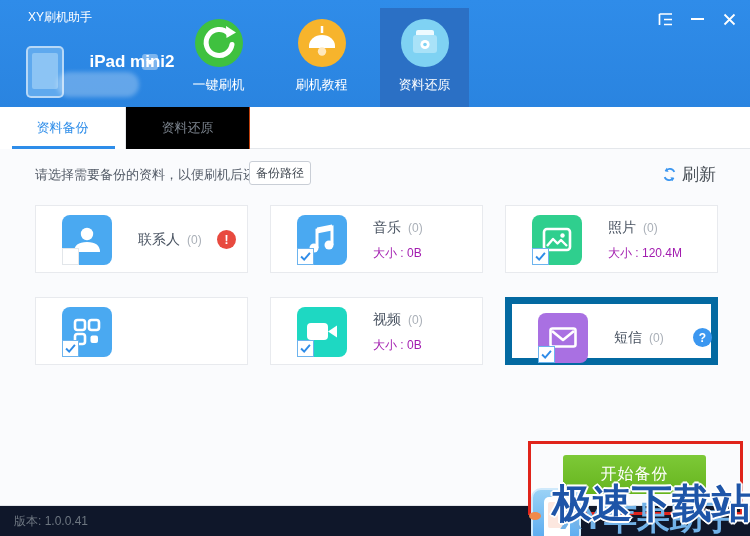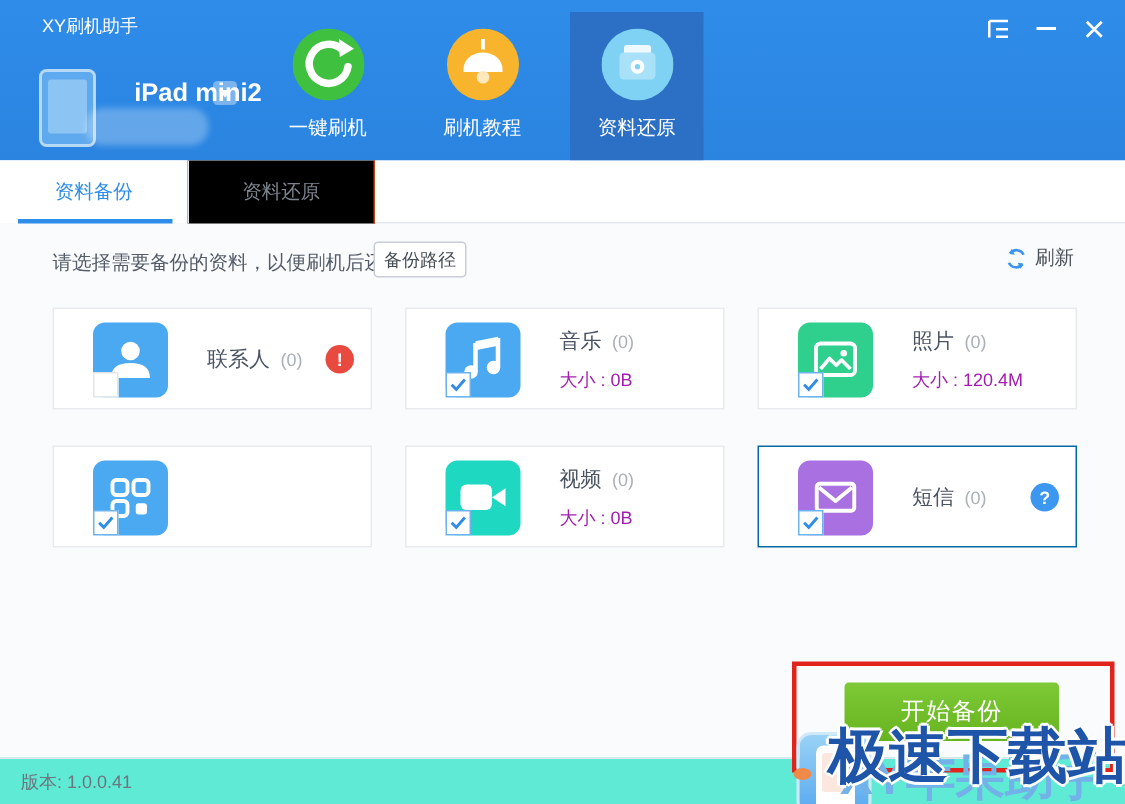--- a/index.html
+++ b/index.html
@@ -32,41 +32,41 @@
   .tabbar { position:absolute; left:0; top:107px; width:750px; height:42px; background:#fff; border-bottom:1px solid #e4e7eb; display:flex; }
   .tab { width:125px; height:42px; display:flex; align-items:center; justify-content:center; font-size:13px; cursor:pointer; position:relative; }
   .tab.active { background:#fff; color:#2e8de9; }
   .tab.active::after { content:""; position:absolute; left:12px; right:10px; bottom:0; height:3px; background:#2e8de9; }
   .tab.inactive { background:#000000; color:#7c848e; border-left:1px solid #e4e7eb; border-right:1px solid #c2410c; }
 
   
   .instruction { position:absolute; left:35px; top:166px; font-size:13px; color:#545c68; }
   .path-btn { position:absolute; left:249px; top:161px; width:62px; height:24px; background:#fff; border:1px solid #c9ced6; border-radius:3px; font-size:12px; color:#454c55; display:flex; align-items:center; justify-content:center; cursor:pointer; }
   .refresh { position:absolute; right:34px; top:163px; display:flex; align-items:center; gap:5px; cursor:pointer; }
-  .refresh-label { font-size:13px; color:#4a5158; }
+  .refresh-label { font-size:17px; color:#4a5158; }
 
   
   .grid { position:absolute; left:35px; top:205px; display:grid; grid-template-columns:repeat(3,213px); grid-auto-rows:68px; column-gap:22px; row-gap:24px; }
   .card { position:relative; background:#fff; border:1px solid #e8eaee; cursor:pointer; }
-  .card.highlighted { border:1px solid #0369a1; }
+  .card.highlighted { border:7px solid #0369a1; }
   .tile { position:absolute; left:26px; top:9px; width:50px; height:50px; border-radius:8px; }
   .checkbox { position:absolute; left:26px; top:42px; width:17px; height:17px; background:#fff; display:flex; align-items:center; justify-content:center; cursor:pointer; }
   .checkbox.checked { border:1px solid #6db4ee; }
   .checkbox.unchecked { border:1px solid #e2e6ea; }
   .card-text { position:absolute; left:102px; top:0; height:68px; display:flex; flex-direction:column; justify-content:center; gap:8px; }
   .card-line1 { display:flex; align-items:baseline; gap:7px; }
   .card-label { font-size:14px; color:#4a5462; }
   .card-count { font-size:12px; color:#aab0b8; }
   .card-size { font-size:12px; color:#a21caf; }
   .badge { position:absolute; left:181px; top:24px; width:19px; height:19px; border-radius:50%; color:#fff; font-size:12px; font-weight:bold; display:flex; align-items:center; justify-content:center; }
   .badge-alert { background:#e84a3f; }
   .badge-help { background:#3b97f0; cursor:pointer; }
 
   
-  .statusbar { position:absolute; left:0; top:505px; width:750px; height:31px; background:#5eead4; border-top:1px solid #e3e6ea; display:flex; align-items:center; padding-left:14px; }
+  .statusbar { position:absolute; left:0; top:505px; width:750px; height:31px; background:#0f172a; border-top:1px solid #e3e6ea; display:flex; align-items:center; padding-left:14px; }
   .version { font-size:12px; color:#6d7680; }
   .start-btn { position:absolute; left:563px; top:455px; width:143px; height:39px; background:linear-gradient(#7dc937,#66b41e); border:none; border-radius:3px; color:#fff; font-size:16px; letter-spacing:1px; cursor:pointer; z-index:3; font-family:inherit; }
   .annotation-rect { position:absolute; left:528px; top:441px; width:215px; height:74px; border:3px solid #e0241b; z-index:5; pointer-events:none; }
 
   
   .wm { pointer-events:none; }
   .wm-behind { position:absolute; left:560px; top:496px; font-size:33px; font-weight:bold; color:#72b2e8; z-index:6; white-space:nowrap; }
   .wm-main { position:absolute; left:552px; top:476px; font-size:40px; font-weight:bold; color:#1e55a8; z-index:7; white-space:nowrap;
     text-shadow:-2px 0 #fff,2px 0 #fff,0 -2px #fff,0 2px #fff,-1px -1px #fff,1px -1px #fff,-1px 1px #fff,1px 1px #fff; }
   .wm-icon { position:absolute; left:531px; top:488px; width:50px; height:56px; border-radius:10px; background:linear-gradient(#9ad2f6,#57a9ef); border:2px solid #cfe9fb; z-index:6; }

